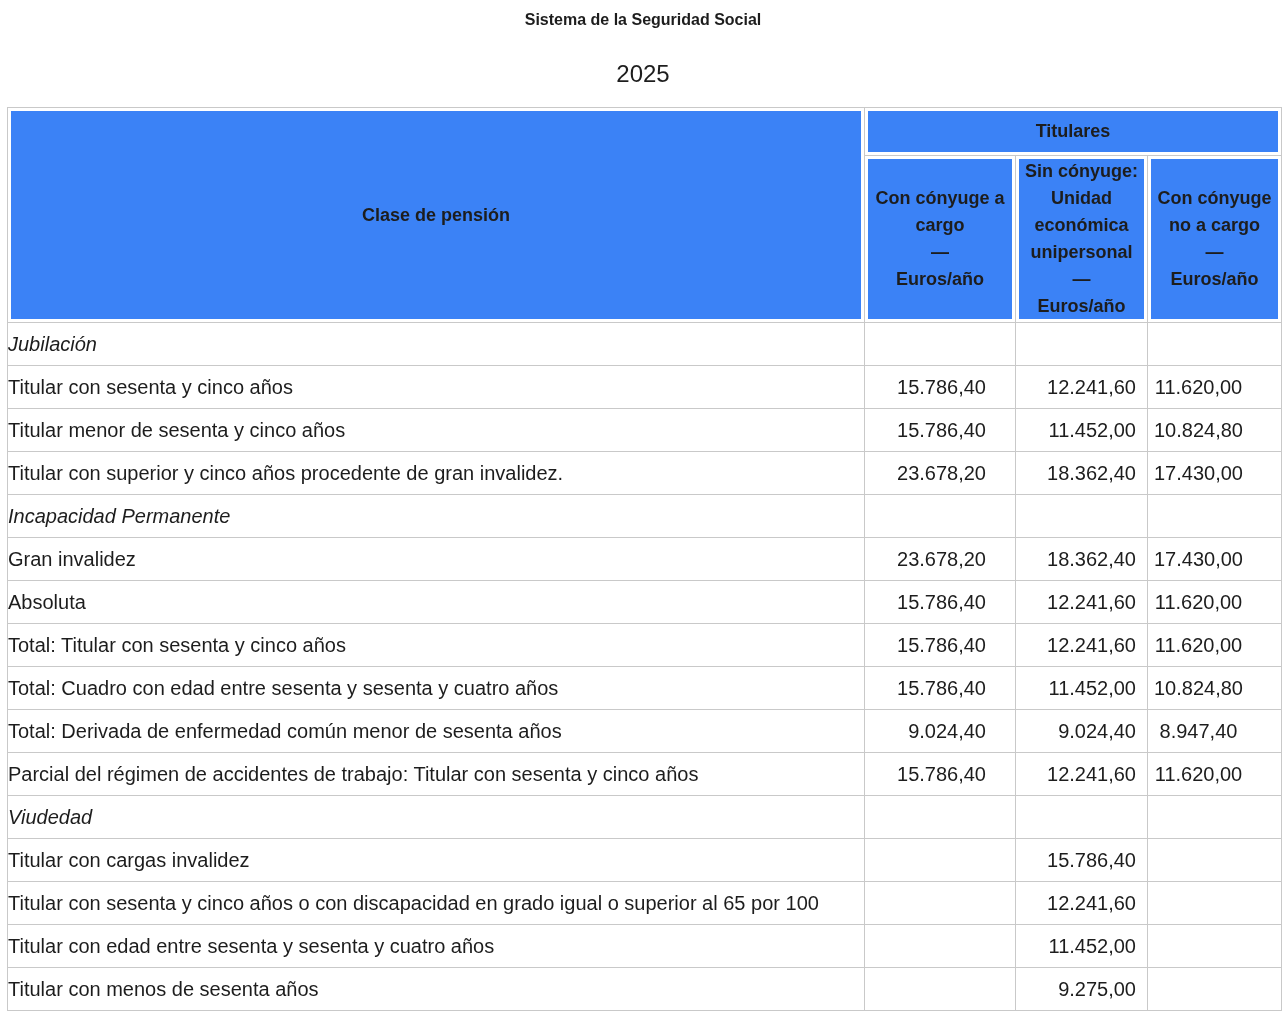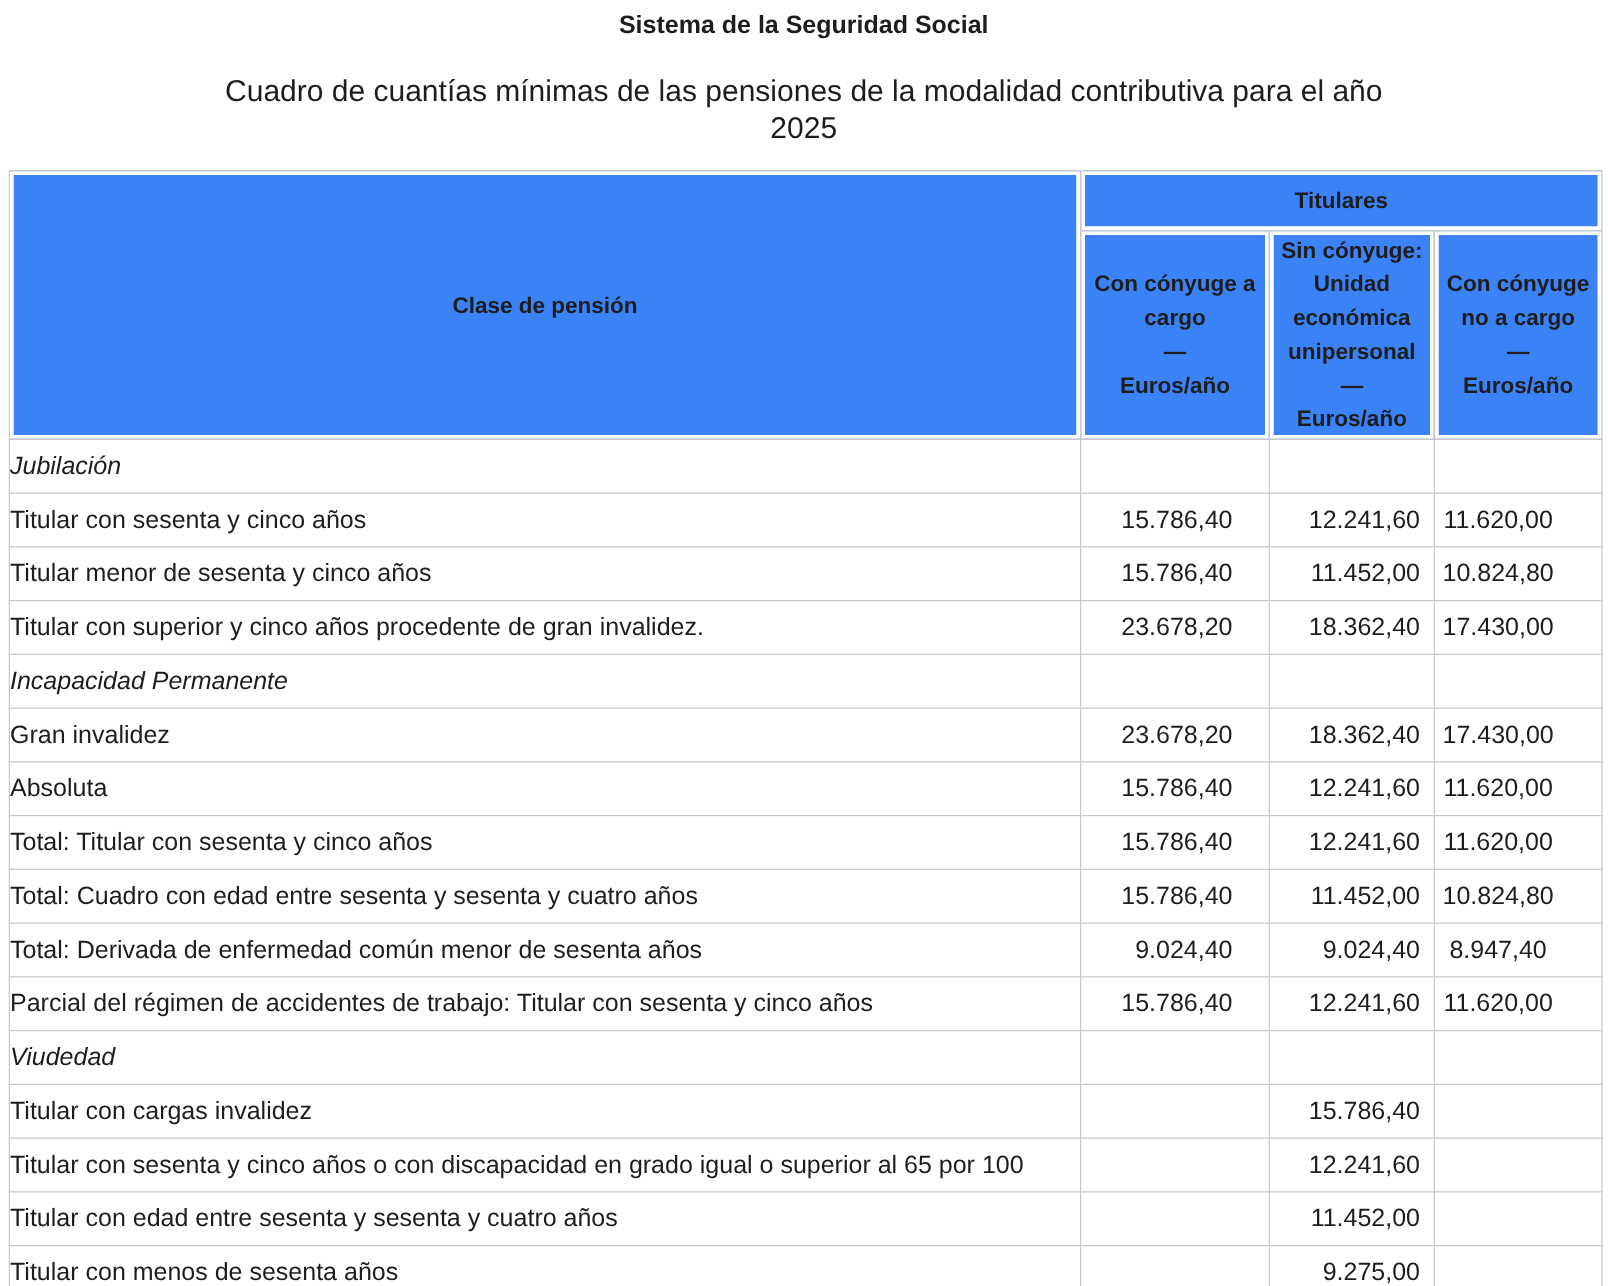--- a/index.html
+++ b/index.html
@@ -6,21 +6,21 @@
     margin: 0; padding: 0;
     width: 1286px; height: 1029px;
     overflow: hidden;
     background: #ffffff;
     font-family: "Liberation Sans", sans-serif;
     color: #1d1d1d;
   }
   .page-title {
     margin-top: 6px;
     text-align: center;
-    font-size: 20px;
+    font-size: 16px;
     font-weight: bold;
     line-height: 28px;
   }
   .page-subtitle {
     margin-top: 25px;
     text-align: center;
     font-size: 24px;
     font-weight: normal;
     line-height: 29px;
   }
@@ -65,21 +65,20 @@
   td.cell-v.v1 { padding-right: 29px; }
   td.cell-v.v2 { padding-right: 11px; }
   td.cell-v.v3 { padding-right: 32px; text-align: center; }
 </style>
 </head>
 <body>
 
 <div class="page-title">Sistema de la Seguridad Social</div>
 
 <div class="page-subtitle">
-  <div>Cuadro de cuantías mínimas de las pensiones de la modalidad contributiva para el año</div>
   <div>2025</div>
 </div>
 
 <table class="pension">
   <colgroup>
     <col class="c-label">
       <col class="c-v1">
       <col class="c-v2">
       <col class="c-v3">
   </colgroup>

